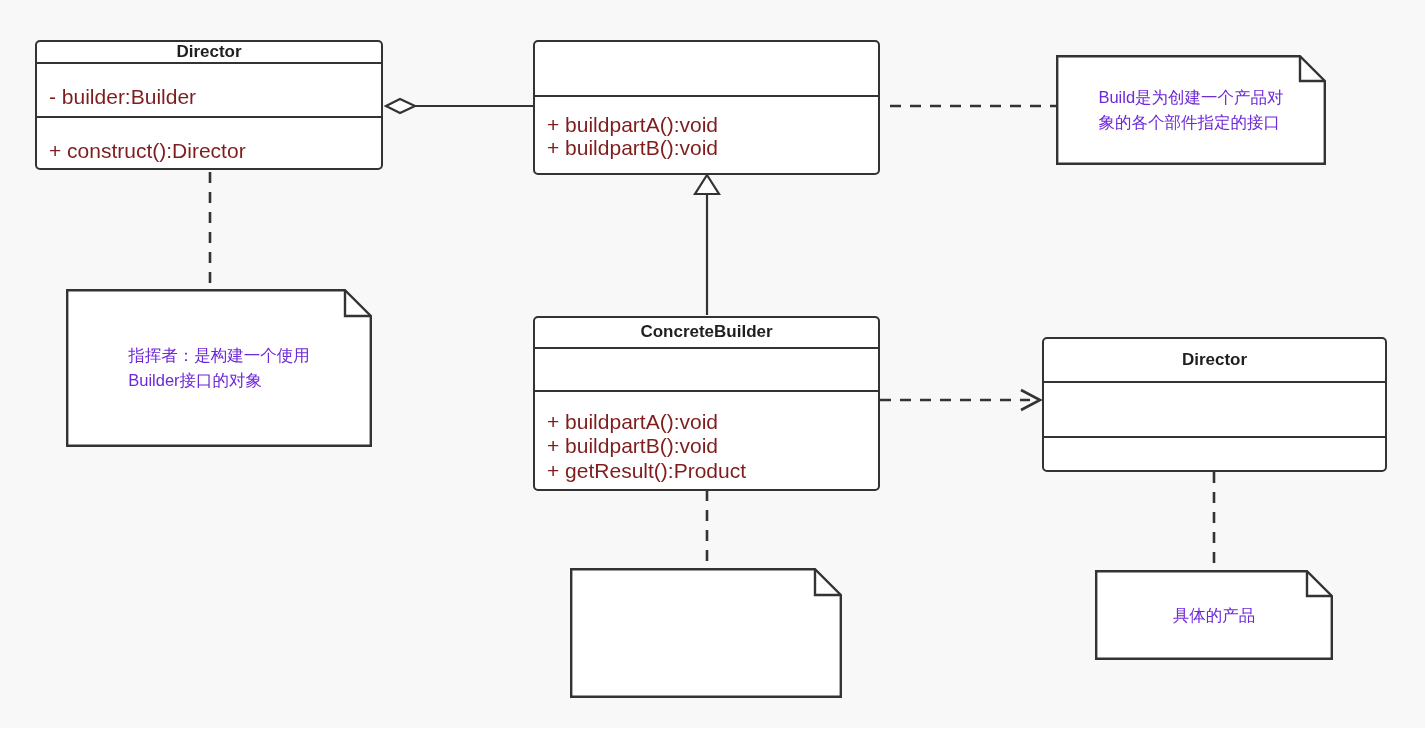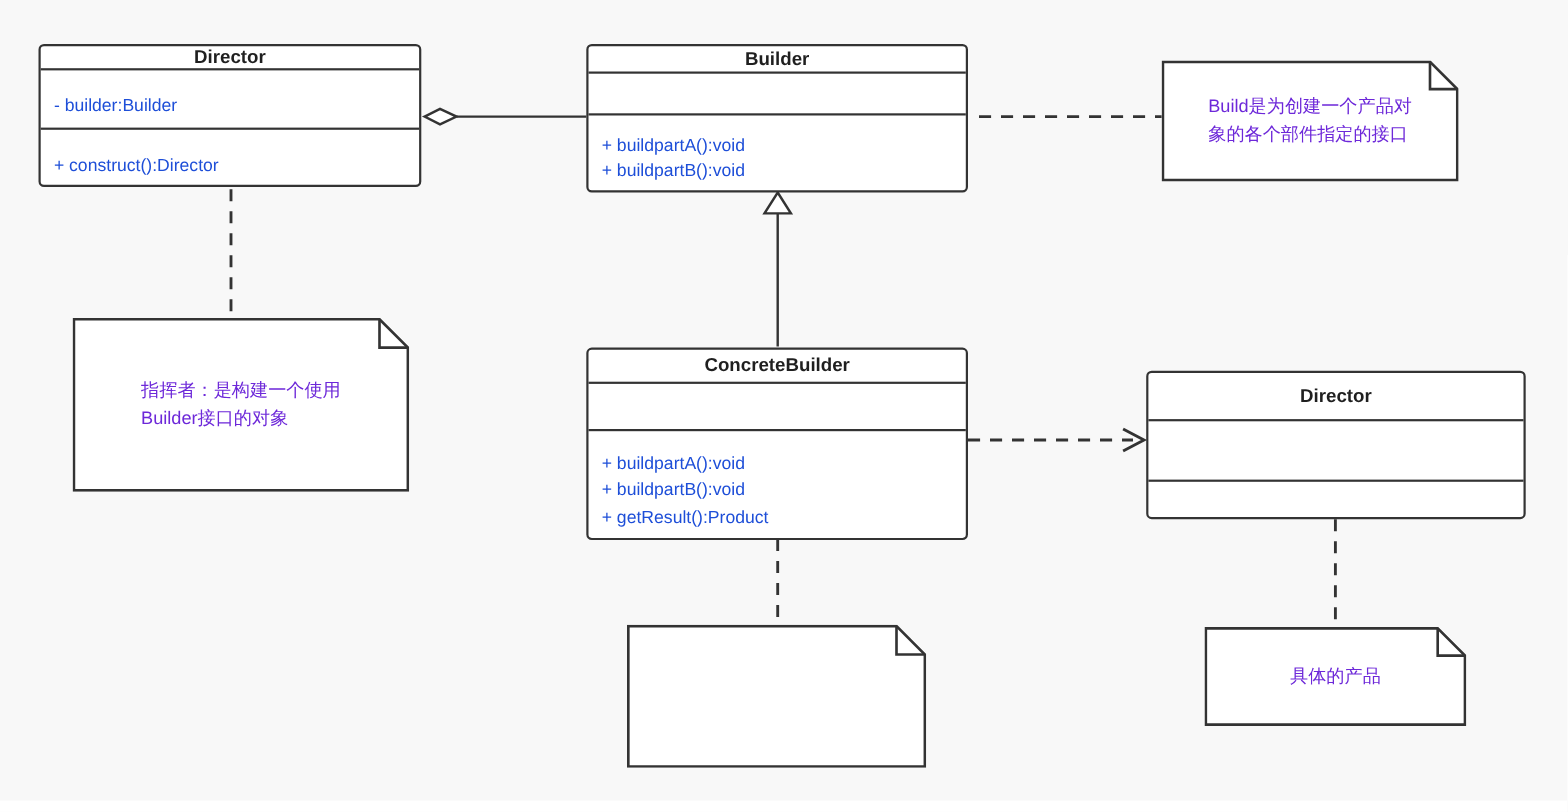--- a/index.html
+++ b/index.html
@@ -39,22 +39,22 @@
     text-align: center;
     display: flex;
     align-items: center;
     justify-content: center;
     border-bottom: 2.2px solid #333333;
     box-sizing: border-box;
   }
   .cls-section {
     box-sizing: border-box;
     padding: 6px 12px;
-    font-size: 16px;
-    color: #1d4ed8;
+    font-size: 21px;
+    color: #7f1d1d;
     line-height: 24px;
     white-space: pre-line;
     margin-top: 12px;
   }
   .cls-section.with-border {
     border-bottom: 2.2px solid #333333;
   }
   .cls-section.empty {
     padding: 0;
   }
@@ -119,21 +119,20 @@
     <line x1="1214" y1="472" x2="1214" y2="570" stroke="#333333" stroke-width="2.6" stroke-dasharray="11,9"></line>
   </svg>
 
   <div class="uml-class" style="left:35px; top:40px; width:348px; height:130px;">
     <div class="cls-title" style="height:44px;">Director</div>
     <div class="cls-section with-border" style="height:42px; line-height:30px;">- builder:Builder</div>
     <div class="cls-section" style="line-height:30px;">+ construct():Director</div>
   </div>
 
   <div class="uml-class" style="left:533px; top:40px; width:347px; height:135px;">
-    <div class="cls-title" style="height:42px;">Builder</div>
     <div class="cls-section with-border empty" style="height:43px;"></div>
     <div class="cls-section" style="padding-top:4px; line-height:23px;">+ buildpartA():void
 + buildpartB():void</div>
   </div>
 
   <div class="uml-class" style="left:533px; top:316px; width:347px; height:175px;">
     <div class="cls-title" style="height:44px;">ConcreteBuilder</div>
     <div class="cls-section with-border empty" style="height:44px;"></div>
     <div class="cls-section" style="padding-top:6px; line-height:24.5px;">+ buildpartA():void
 + buildpartB():void

